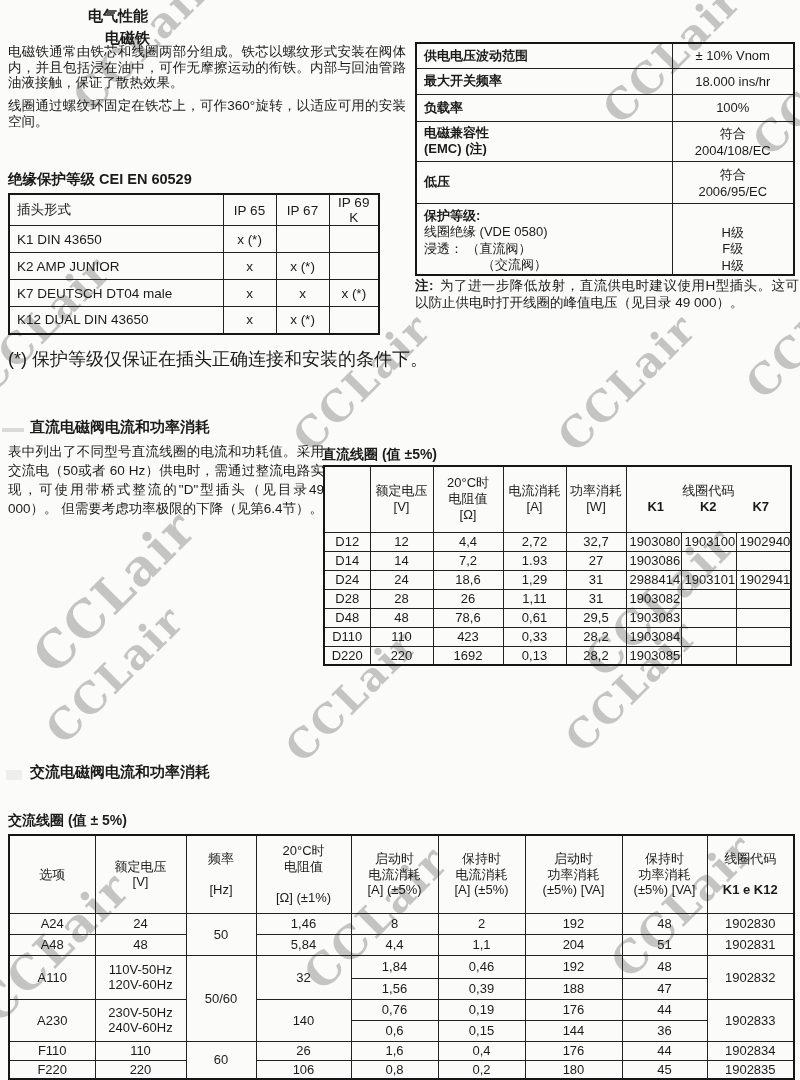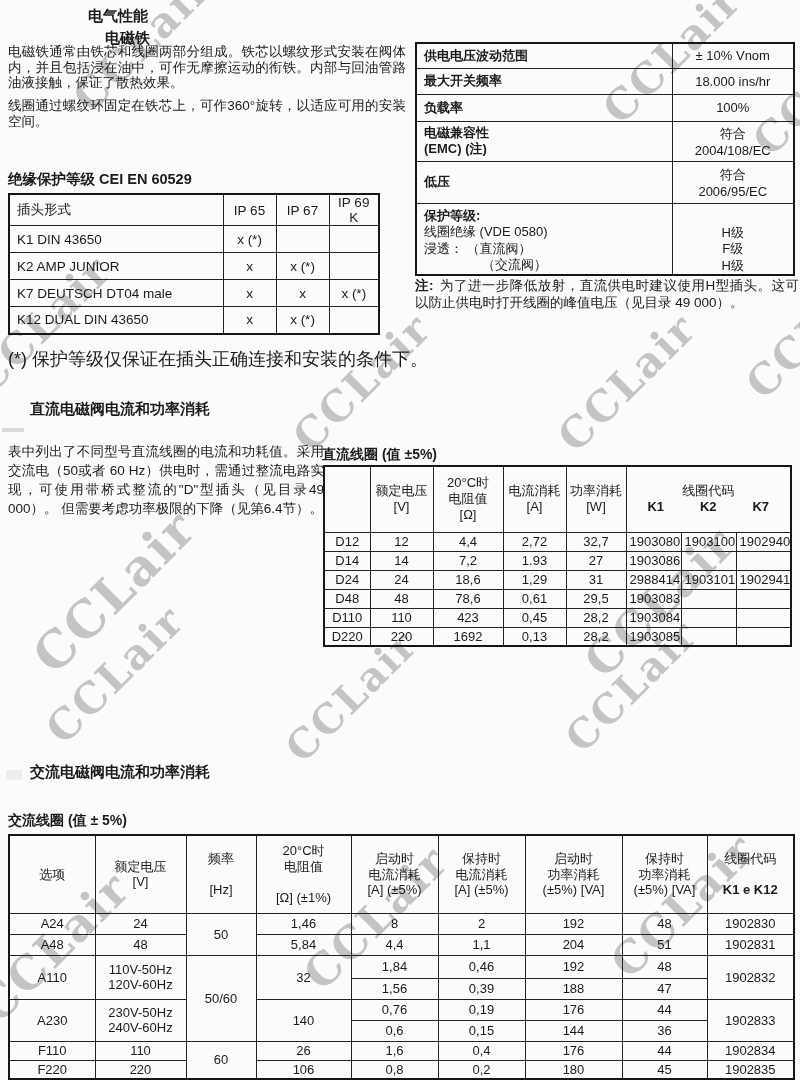--- a/index.html
+++ b/index.html
@@ -164,21 +164,21 @@
           <div>H级</div>
         </td>
       </tr>
     </tbody>
       </table>
     <div class="spec-note">
       <span class="bold" style="margin-right:6px">注:</span><span>为了进一步降低放射，直流供电时建议使用H型插头。这可以防止供电时打开线圈的峰值电压（见目录 49 000）。</span>
     </div>
 
     <div class="artifact" style="left:2px;top:428px;width:22px;height:4px"></div>
-    <div class="sec-title" style="left:30px;top:400px">直流电磁阀电流和功率消耗</div>
+    <div class="sec-title" style="left:30px;top:418px">直流电磁阀电流和功率消耗</div>
     <p class="para" style="left:8px;top:442px;width:316px;line-height:19px">表中列出了不同型号直流线圈的电流和功耗值。采用交流电（50或者 60 Hz）供电时，需通过整流电路实现，可使用带桥式整流的"D"型插头（见目录49 000）。 但需要考虑功率极限的下降（见第6.4节）。</p>
     <div class="tbl-title" style="left:322px;top:446px">直流线圈 (值 ±5%)</div>
 
     <table class="tbl dc-table">
       <colgroup>
           <col style="width:46px">
           <col style="width:63px">
           <col style="width:70px">
           <col style="width:63px">
           <col style="width:60px">
@@ -231,34 +231,44 @@
         <td class="bold">D24</td>
         <td>24</td>
         <td>18,6</td>
         <td>1,29</td>
         <td>31</td>
         <td>2988414</td>
         <td>1903101</td>
         <td>1902941</td>
       </tr>
       <tr style="height:19px">
+        <td class="bold">D28</td>
+        <td>28</td>
+        <td>26</td>
+        <td>1,11</td>
+        <td>31</td>
+        <td>1903082</td>
+        <td></td>
+        <td></td>
+      </tr>
+      <tr style="height:19px">
         <td class="bold">D48</td>
         <td>48</td>
         <td>78,6</td>
         <td>0,61</td>
         <td>29,5</td>
         <td>1903083</td>
         <td></td>
         <td></td>
       </tr>
       <tr style="height:19px">
         <td class="bold">D110</td>
         <td>110</td>
         <td>423</td>
-        <td>0,45</td>
+        <td>0,33</td>
         <td>28,2</td>
         <td>1903084</td>
         <td></td>
         <td></td>
       </tr>
       <tr style="height:19px">
         <td class="bold">D220</td>
         <td>220</td>
         <td>1692</td>
         <td>0,13</td>

